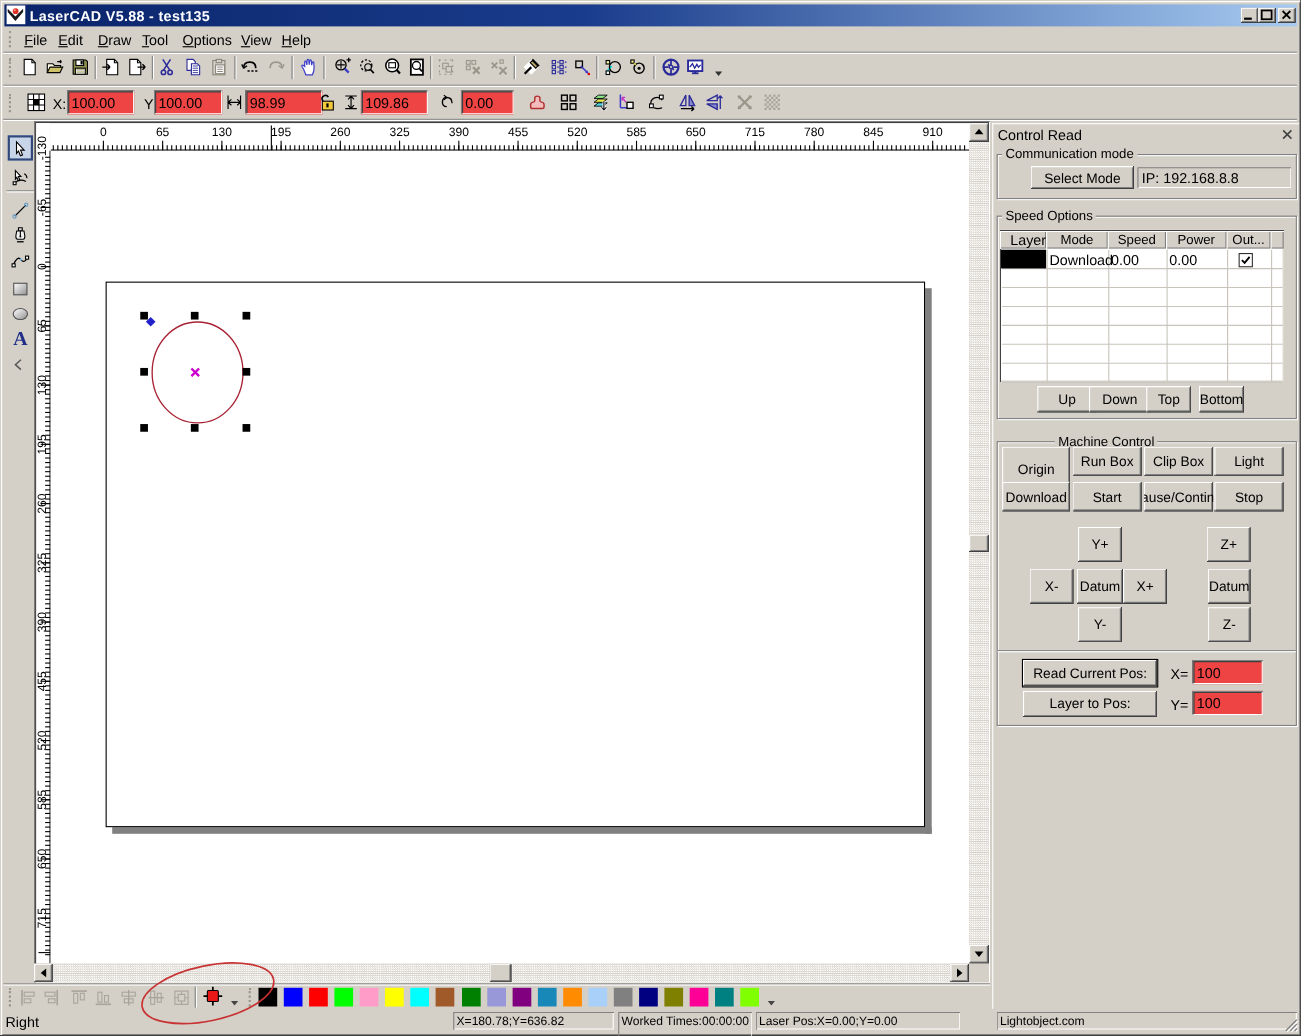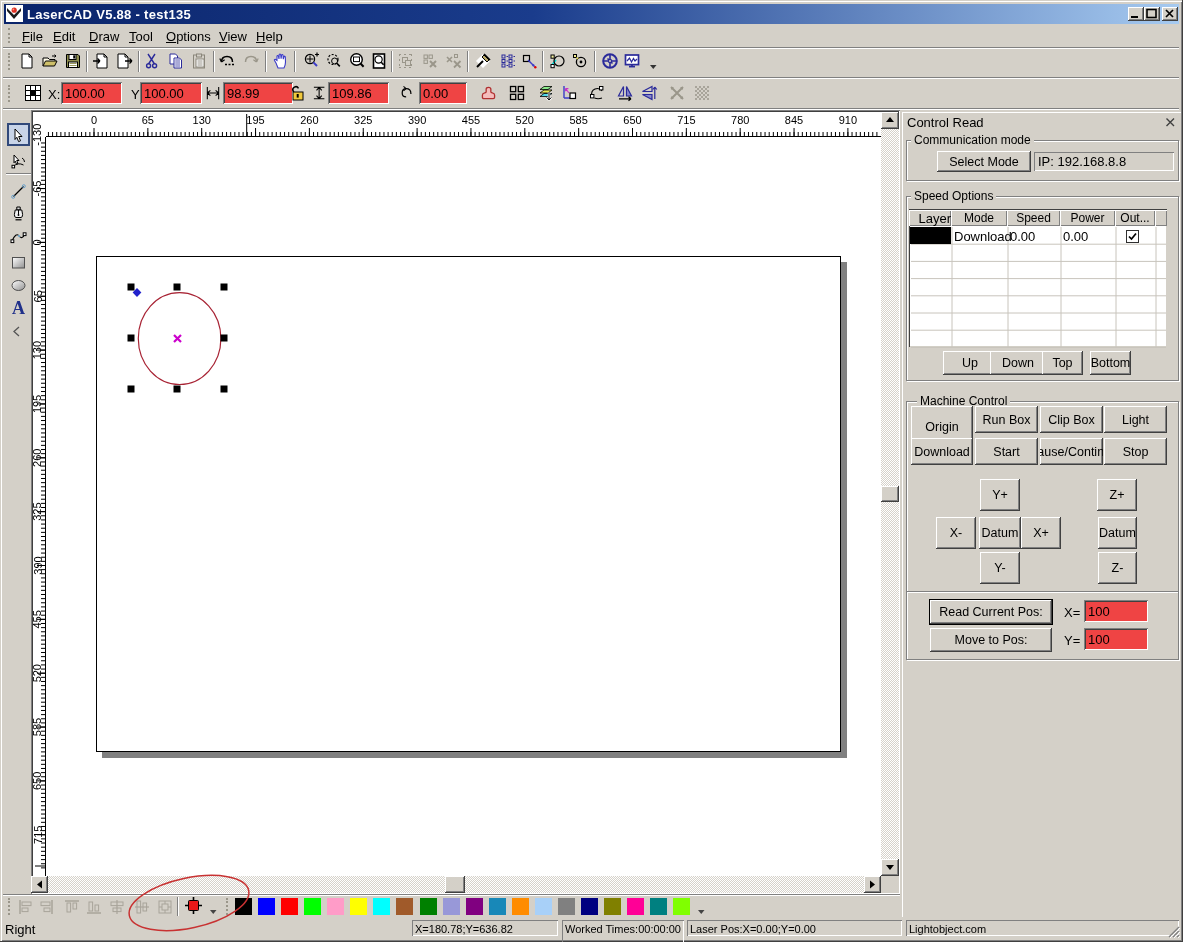--- a/index.html
+++ b/index.html
@@ -890,21 +890,21 @@
 <div class="t" style="left:1063px;top:229px;font-size:13px">0.00</div>
 <div class="a" style="left:1126px;top:230px;width:13px;height:13px;background:#fff;border:1px solid #303030"></div>
 <svg class="a" style="left:1127px;top:231px" width="11" height="11">
     <path d="M2 5.5 L4.5 8 L9 2.5" stroke="#000" stroke-width="1.7" fill="none"></path>
   </svg>
 <div class="btn" style="left:943px;top:351px;width:54px;height:24px">Up</div>
 <div class="btn" style="left:990px;top:351px;width:56px;height:24px">Down</div>
 <div class="btn" style="left:1042px;top:351px;width:41px;height:24px">Top</div>
 <div class="btn" style="left:1090px;top:351px;width:41px;height:24px">Bottom</div>
 <div class="grp" style="left:906px;top:401px;width:273px;height:259px"></div>
-<div class="glab" style="left:917px;top:395px">Machine Control</div>
+<div class="glab" style="left:959px;top:395px">Machine Control</div>
 <div class="btn" style="left:911px;top:406px;width:62px;height:42px">Origin</div>
 <div class="btn" style="left:975px;top:406px;width:63px;height:27px">Run Box</div>
 <div class="btn" style="left:1040px;top:406px;width:63px;height:27px">Clip Box</div>
 <div class="btn" style="left:1104px;top:406px;width:63px;height:27px">Light</div>
 <div class="btn" style="left:911px;top:438px;width:62px;height:27px">Download</div>
 <div class="btn" style="left:975px;top:438px;width:63px;height:27px">Start</div>
 <div class="btn" style="left:1040px;top:438px;width:63px;height:27px">
     <span style="margin-left:4px">Pause/Continue</span>
   </div>
 <div class="btn" style="left:1104px;top:438px;width:63px;height:27px">Stop</div>
@@ -914,21 +914,21 @@
 <div class="btn" style="left:1021px;top:517px;width:40px;height:32px">X+</div>
 <div class="btn" style="left:980px;top:552px;width:40px;height:32px">Y-</div>
 <div class="btn" style="left:1097px;top:479px;width:40px;height:32px">Z+</div>
 <div class="btn" style="left:1098px;top:517px;width:39px;height:32px">Datum</div>
 <div class="btn" style="left:1098px;top:552px;width:39px;height:32px">Z-</div>
 <div class="a" style="left:907px;top:591px;width:271px;height:1px;background:#808080"></div>
 <div class="a" style="left:907px;top:592px;width:271px;height:1px;background:#fff"></div>
 <div class="btn" style="left:930px;top:600px;width:122px;height:24px;outline:1px solid #000">Read Current Pos:</div>
 <div class="t" style="left:1064px;top:605px;font-size:13px">X=</div>
 <div class="inp" style="left:1084px;top:600px;width:64px;height:22px">100</div>
-<div class="btn" style="left:930px;top:628px;width:122px;height:24px">Move to Pos:</div>
+<div class="btn" style="left:930px;top:628px;width:122px;height:24px">Layer to Pos:</div>
 <div class="t" style="left:1064px;top:633px;font-size:13px">Y=</div>
 <div class="inp" style="left:1084px;top:628px;width:64px;height:22px">100</div>
 <div class="a" style="left:3px;top:894px;width:897px;height:1px;background:#808080"></div>
 <div class="a" style="left:3px;top:895px;width:897px;height:1px;background:#fff"></div>
 <div class="grip" style="left:8px;top:898px;height:17px"></div>
 <svg class="a" style="left:18px;top:898.5px" width="16" height="16" viewBox="0 0 16 16">
     <path d="M2 1 V15" stroke="#a8a49a" stroke-width="1.5"></path>
     <rect x="4" y="3" width="9" height="3.6" fill="none" stroke="#a8a49a"></rect>
     <rect x="4" y="9" width="6" height="3.6" fill="none" stroke="#a8a49a"></rect>
   </svg>
@@ -991,20 +991,20 @@
 <div class="a" style="left:627.0px;top:898px;width:17px;height:17px;background:#ff0096"></div>
 <div class="a" style="left:650.1px;top:898px;width:17px;height:17px;background:#008080"></div>
 <div class="a" style="left:673.1px;top:898px;width:17px;height:17px;background:#80ff00"></div>
 <svg class="a" style="left:698px;top:910px" width="8" height="5">
     <path d="M0 0 H6.5 L3.25 4 Z" fill="#444"></path>
   </svg>
 <div class="a" style="left:3px;top:917px;width:1177px;height:21px;background:#d4d0c8"></div>
 <div class="t" style="left:5px;top:922px;font-size:13px">Right</div>
 <div class="snk a" style="left:412px;top:920px;width:146px;height:16px;font-size:11px;padding:2.5px 0 0 3px;white-space:nowrap;overflow:hidden">X=180.78;Y=636.82</div>
 <div class="snk a" style="left:562px;top:920px;width:122px;height:30px;font-size:11px;padding:2.5px 0 0 3px;white-space:nowrap;overflow:hidden">Worked Times:00:00:00</div>
-<div class="snk a" style="left:687px;top:920px;width:215px;height:16px;font-size:11px;padding:3px 0 0 3px;white-space:nowrap;overflow:hidden">Laser Pos:X=0.00;Y=0.00</div>
+<div class="snk a" style="left:687px;top:920px;width:186px;height:16px;font-size:11px;padding:3px 0 0 3px;white-space:nowrap;overflow:hidden">Laser Pos:X=0.00;Y=0.00</div>
 <div class="snk a" style="left:906px;top:920px;width:273px;height:16px;font-size:11px;padding:2.5px 0 0 3px;white-space:nowrap;overflow:hidden">Lightobject.com</div>
 <svg class="a" style="left:1168px;top:926px" width="12" height="12">
     <path d="M11 1 L1 11 M11 5 L5 11 M11 9 L9 11" stroke="#808080" stroke-width="1.3"></path>
     <path d="M12 2 L2 12 M12 6 L6 12 M12 10 L10 12" stroke="#fff" stroke-width="1"></path>
   </svg>
 <svg class="a" style="left:115px;top:866px;z-index:50" width="155px" height="74px" viewBox="0 0 155 74">
     <ellipse cx="74" cy="37" rx="61" ry="25" fill="none" stroke="#c83232" stroke-width="1.5" transform="rotate(-12 74 37)"></ellipse>
   </svg>
 </body></html>

